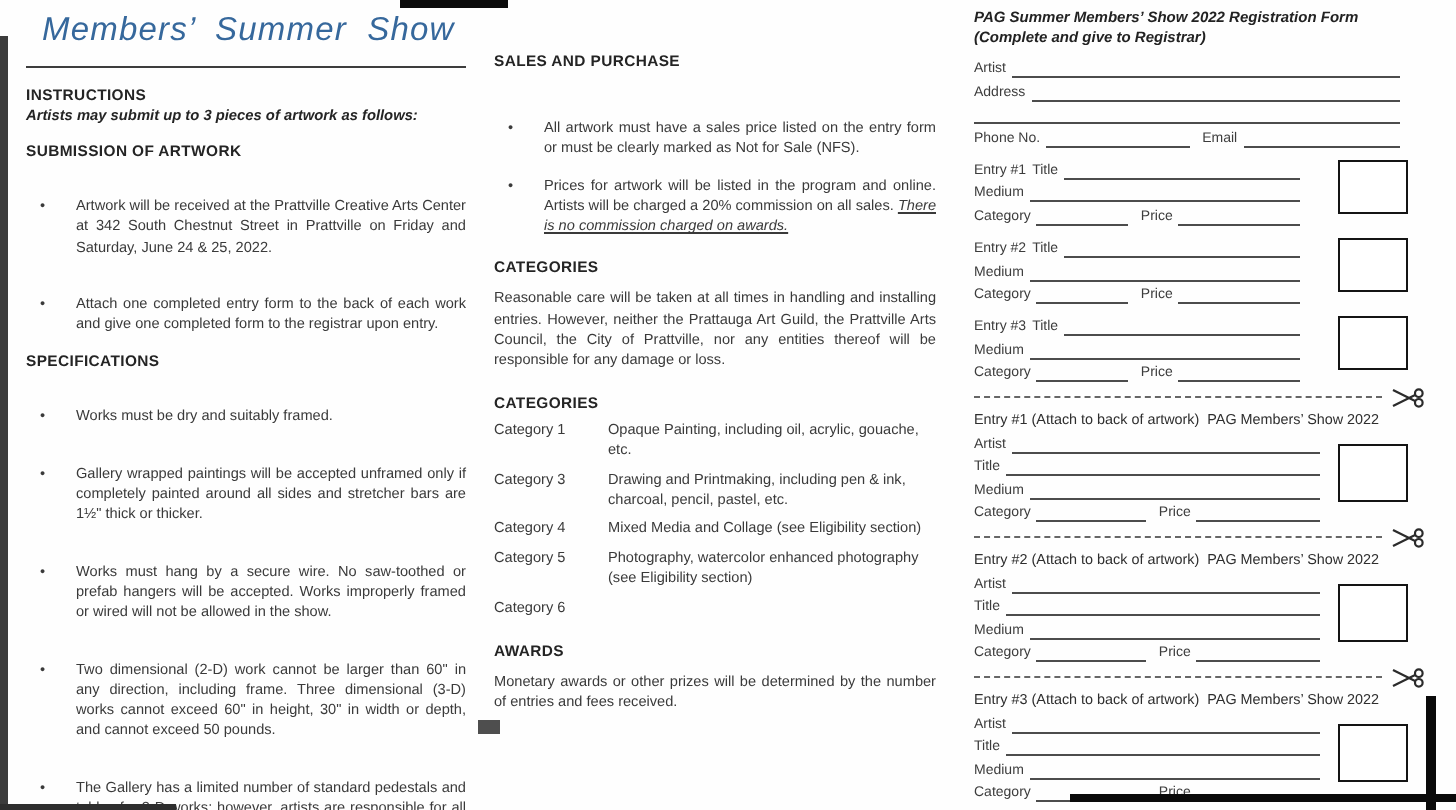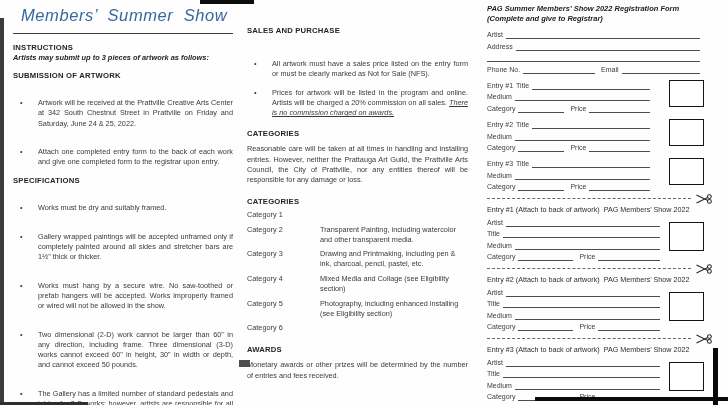--- a/index.html
+++ b/index.html
@@ -26,21 +26,21 @@
   ul.blist { list-style:none; margin-top:3px; }
   ul.blist li {
     position:relative; padding-left:25px; font-size:7.3px; line-height:10.3px;
     text-align:justify; margin-top:18px;
   }
   ul.blist li::before { content:"\2022"; position:absolute; left:7px; top:0; }
   li.bold-italic { font-weight:bold; font-style:italic; color:#1e1e1e; }
   .ul-italic { font-style:italic; text-decoration:underline; }
 
   .cat-table { margin-top:3px; }
-  .cat-row { display:flex; margin-top:4.6px;gap:16px; }
+  .cat-row { display:flex; margin-top:4.6px; }
   .cat-label { flex:0 0 57px; font-size:7.3px; line-height:10px; }
   .cat-desc  { flex:1; font-size:7.3px; line-height:10px; }
 
   
   .form-title { font-size:7.5px; font-weight:bold; font-style:italic; color:#222; line-height:9.5px; padding-right:4px; }
   .frow { display:flex; align-items:flex-end; height:11.4px; }
   .lbl { white-space:pre; padding-right:3px; line-height:8px; }
   .fl { border-bottom:1px solid #4c4c4c; flex:1; height:1px; }
   .fl-w44 { flex:0 0 46px; }
   .fl-w52 { flex:0 0 55px; }
@@ -104,36 +104,33 @@
     <li style="margin-top:8px"><span>Prices for artwork will be listed in the program and online.  Artists will be charged a 20% commission on all sales.  </span><span class="ul-italic">There is no commission charged on awards.</span></li>
   </ul>
 
   <div class="heading" style="margin-top:11px">CATEGORIES</div>
   <div class="para">Reasonable care will be taken at all times in handling and installing entries.  However, neither the Prattauga Art Guild, the Prattville Arts Council, the City of Prattville, nor any entities thereof will be responsible for any damage or loss.</div>
 
   <div class="heading" style="margin-top:11px">CATEGORIES</div>
   <div class="cat-table">
     <div class="cat-row">
       <div class="cat-label">Category 1</div>
-    </div>
-    <div class="cat-row">
-      <div class="cat-label">Category 2</div>
-      <div class="cat-desc">Transparent Painting, including watercolor and other transparent media.</div>
+      <div class="cat-desc">Opaque Painting, including oil, acrylic, gouache, etc.</div>
     </div>
     <div class="cat-row">
       <div class="cat-label">Category 3</div>
       <div class="cat-desc">Drawing and Printmaking, including pen &amp; ink, charcoal, pencil, pastel, etc.</div>
     </div>
     <div class="cat-row">
       <div class="cat-label">Category 4</div>
       <div class="cat-desc">Mixed Media and Collage (see Eligibility section)</div>
     </div>
     <div class="cat-row">
       <div class="cat-label">Category 5</div>
-      <div class="cat-desc">Photography, including enhanced installing (see Eligibility section)</div>
+      <div class="cat-desc">Photography, watercolor enhanced photography (see Eligibility section)</div>
     </div>
     <div class="cat-row">
       <div class="cat-label">Category 6</div>
     </div>
   </div>
 
   <div class="heading" style="margin-top:12px">AWARDS</div>
   <div class="para">Monetary awards or other prizes will be determined by the number of entries and fees received.</div>
 </div>
 

